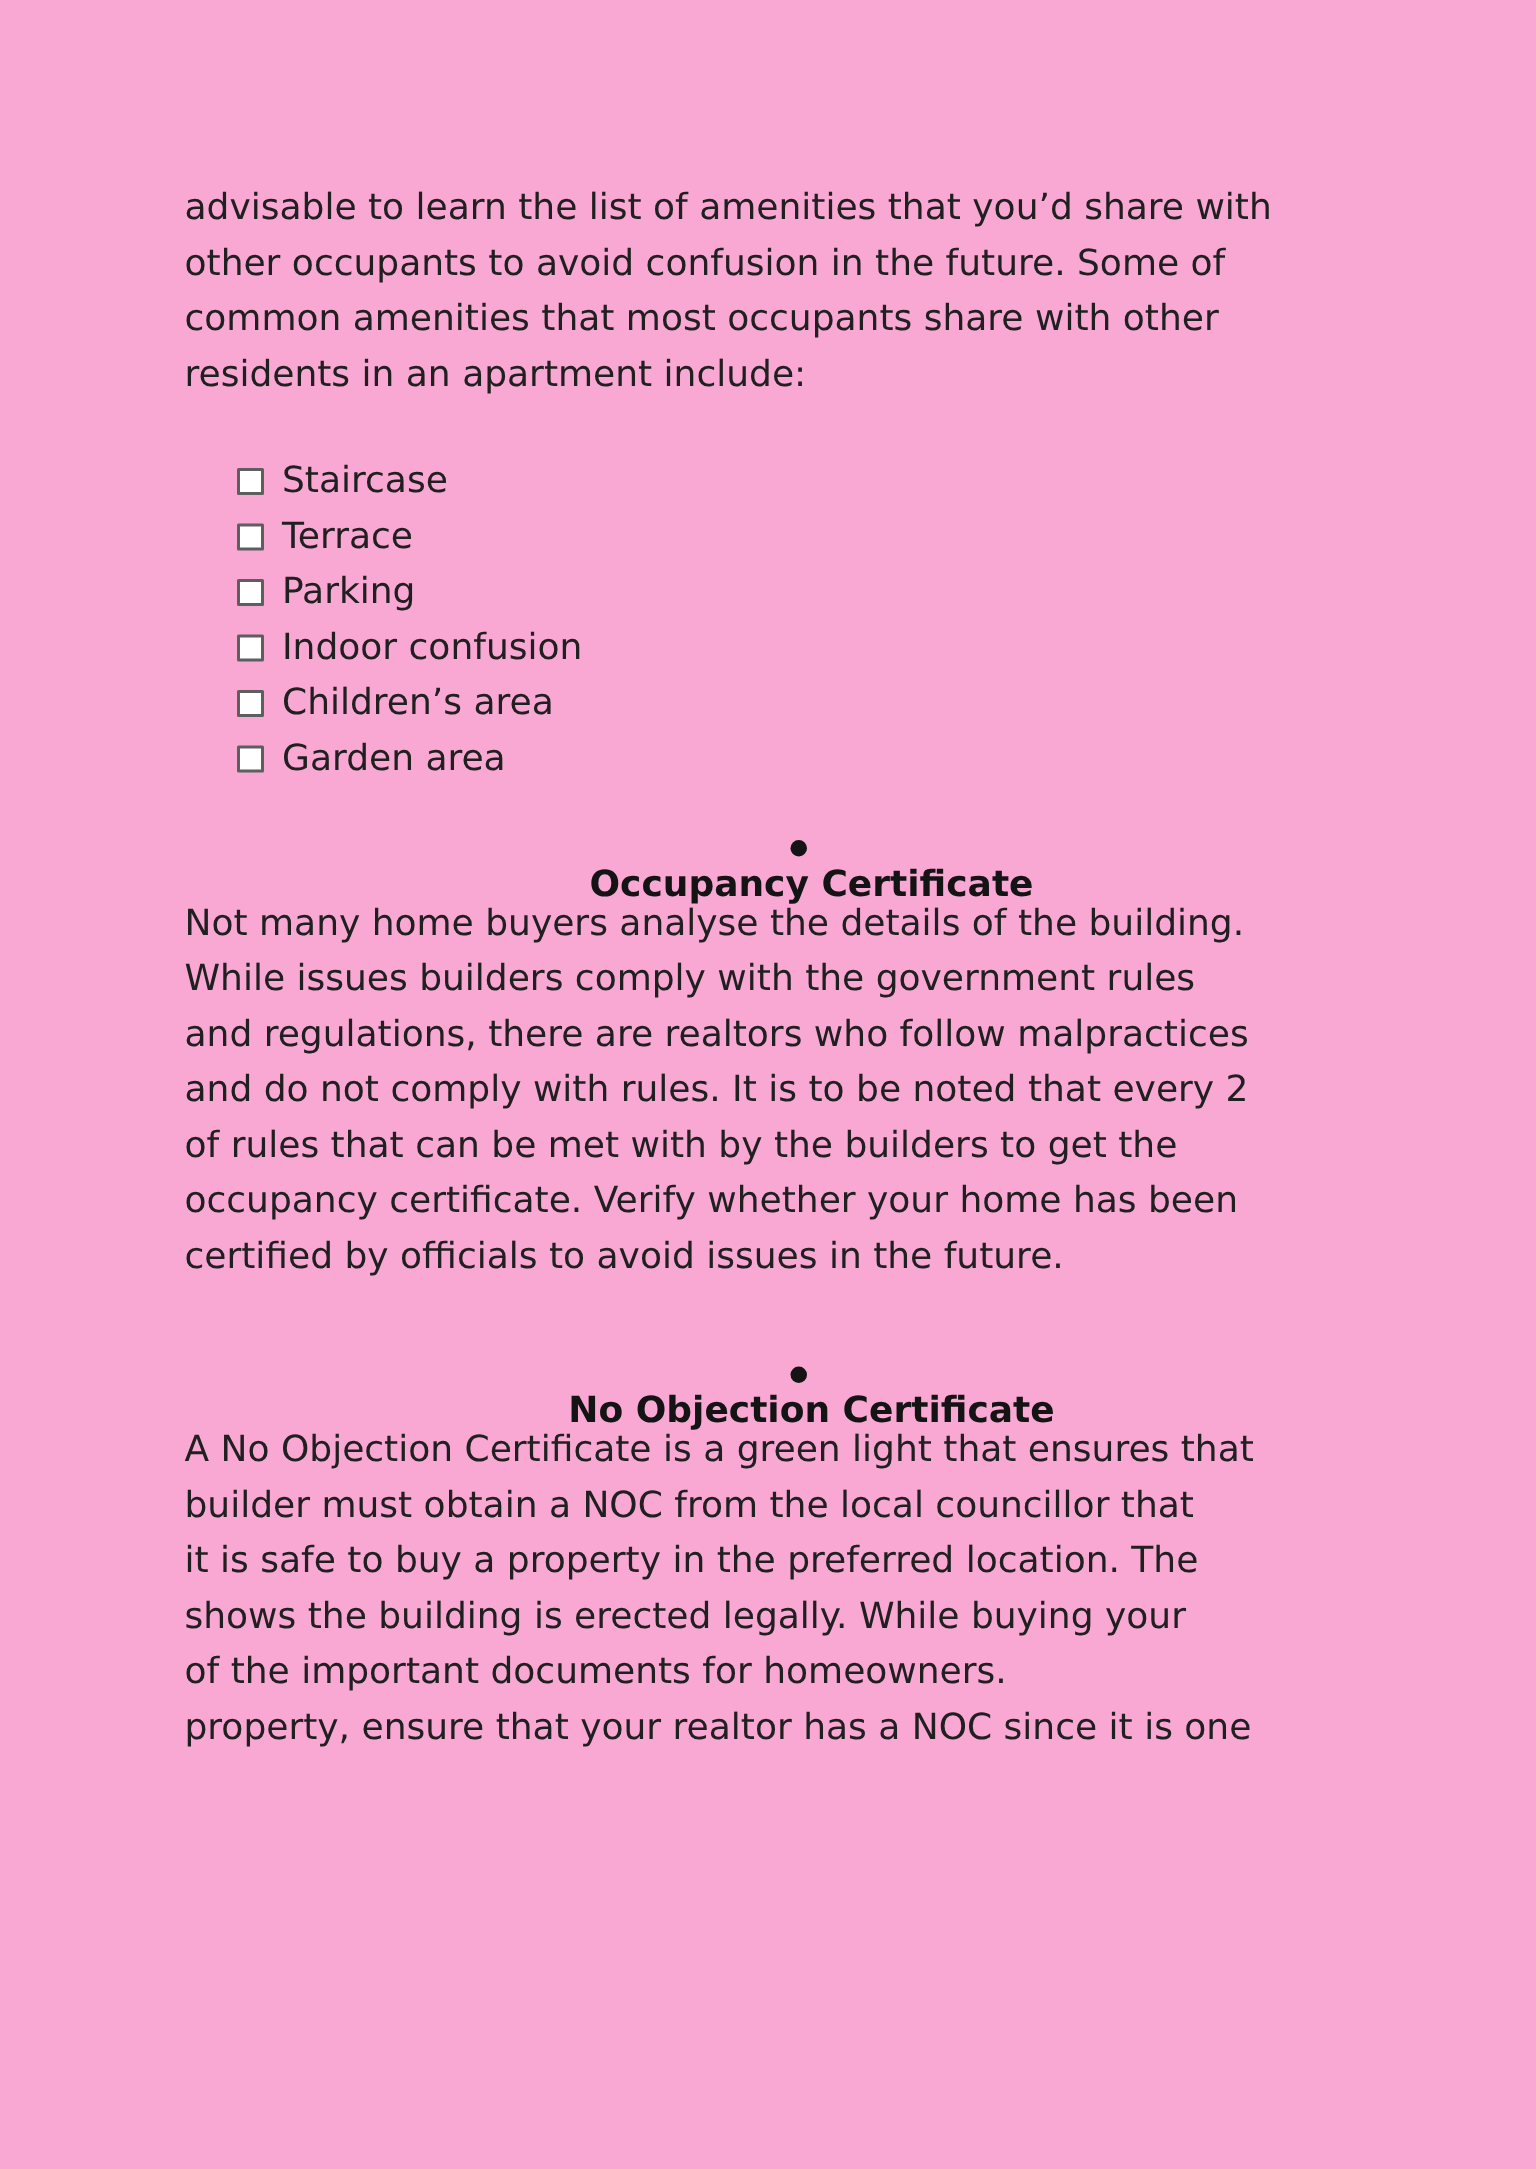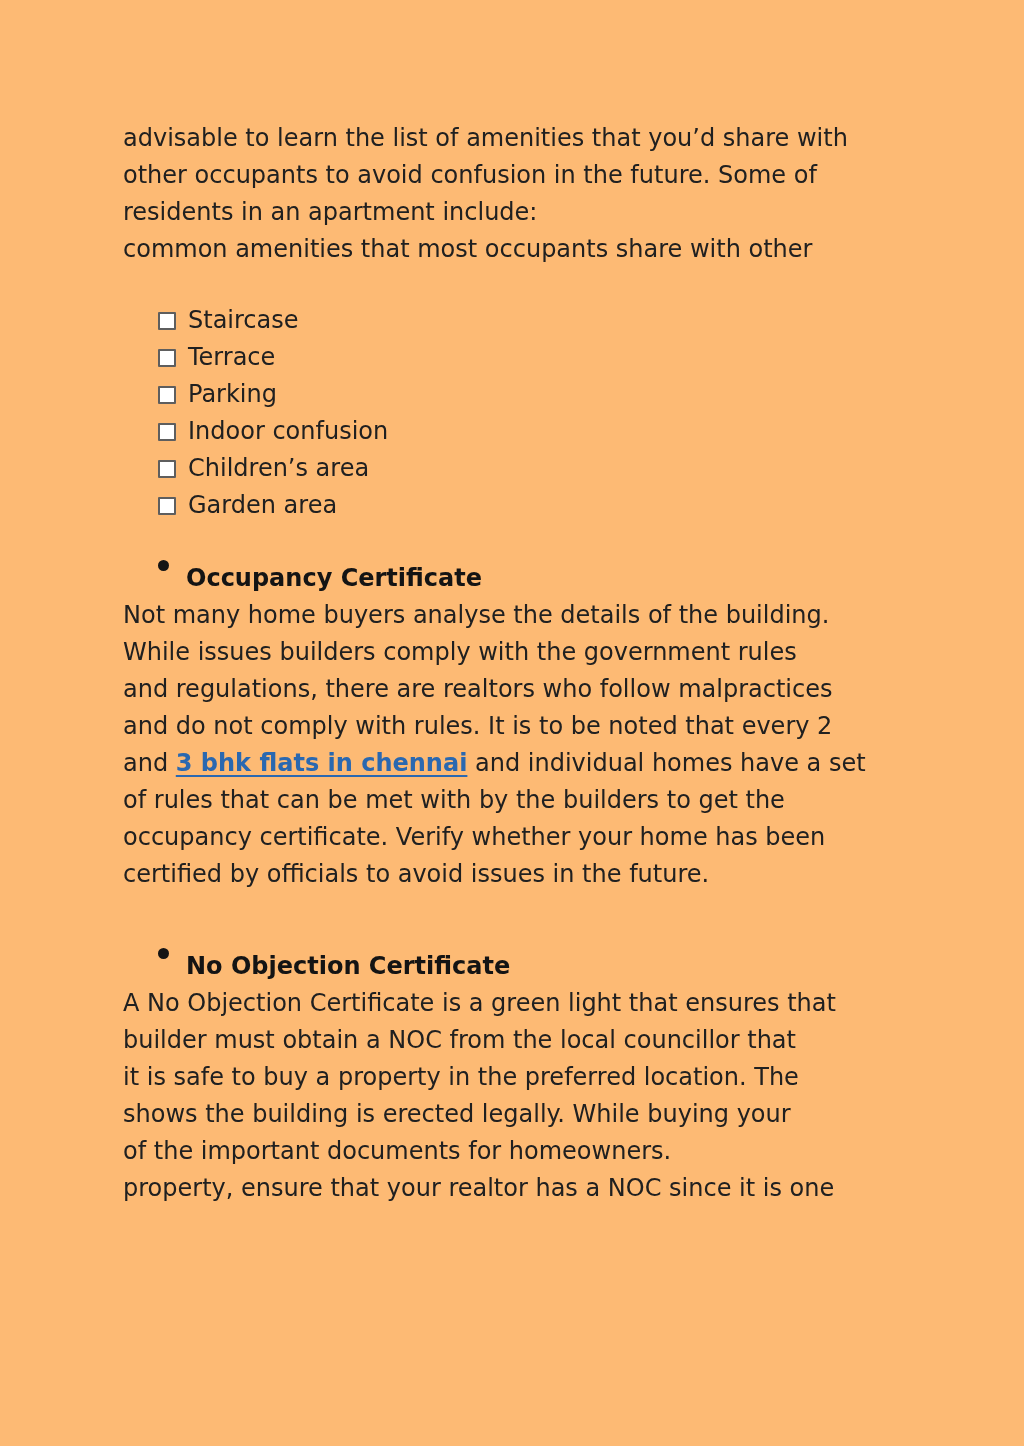--- a/index.html
+++ b/index.html
@@ -1,20 +1,20 @@
 <!DOCTYPE html>
 <html><head>
 <meta charset="utf-8">
 <style>
   html, body { margin: 0; padding: 0; background: #ffffff; }
   .page {
     position: relative;
     width: 1024px;
     height: 1446px;
-    background: #fdba74;
+    background: #f9a8d4;
     box-sizing: border-box;
     padding: 120px 100px 0 123px;
     font-family: "DejaVu Sans", sans-serif;
     font-size: 24px;
     line-height: 37px;
     color: #202020;
     overflow: hidden;
   }
   .paragraph { margin: 0; }
   .line { white-space: pre; }
@@ -32,24 +32,25 @@
     flex: none;
     width: 14px;
     height: 14px;
     border: 2.5px solid #5e5e5e;
     border-radius: 1px;
     margin-right: 12px;
     background: #ffffff;
   }
   .bullet-heading {
     display: flex;
-    align-items: flex-start;
+    align-items: center;
     height: 37px;
     padding-left: 35px;
     margin-top: 36px;
+    flex-direction: column;
   }
   .bullet-heading.noc { margin-top: 55px; }
   .bullet {
     flex: none;
     width: 11px;
     height: 11px;
     border-radius: 50%;
     background: #141414;
     margin-right: 17px;
   }
@@ -68,22 +69,22 @@
   }
 </style>
 </head>
 <body>
 
 <div class="page">
 
   <div class="paragraph">
     <div class="line">advisable to learn the list of amenities that you’d share with</div>
     <div class="line">other occupants to avoid confusion in the future. Some of</div>
+    <div class="line">common amenities that most occupants share with other</div>
     <div class="line">residents in an apartment include:</div>
-    <div class="line">common amenities that most occupants share with other</div>
   </div>
 
   <ul class="checklist">
     <li class="check-item">
       <span class="checkbox"></span>
       <span class="check-label">Staircase</span>
     </li>
     <li class="check-item">
       <span class="checkbox"></span>
       <span class="check-label">Terrace</span>
@@ -109,21 +110,20 @@
   <div class="bullet-heading">
     <span class="bullet"></span>
     <span class="heading-text">Occupancy Certificate</span>
   </div>
 
   <div class="paragraph">
     <div class="line">Not many home buyers analyse the details of the building.</div>
     <div class="line">While issues builders comply with the government rules</div>
     <div class="line">and regulations, there are realtors who follow malpractices</div>
     <div class="line">and do not comply with rules. It is to be noted that every 2</div>
-    <div class="line"><span>and </span><a href="#" class="link">3 bhk flats in chennai</a><span> and individual homes have a set</span></div>
     <div class="line">of rules that can be met with by the builders to get the</div>
     <div class="line">occupancy certificate. Verify whether your home has been</div>
     <div class="line">certified by officials to avoid issues in the future.</div>
   </div>
 
   <div class="bullet-heading noc">
     <span class="bullet"></span>
     <span class="heading-text">No Objection Certificate</span>
   </div>
 

